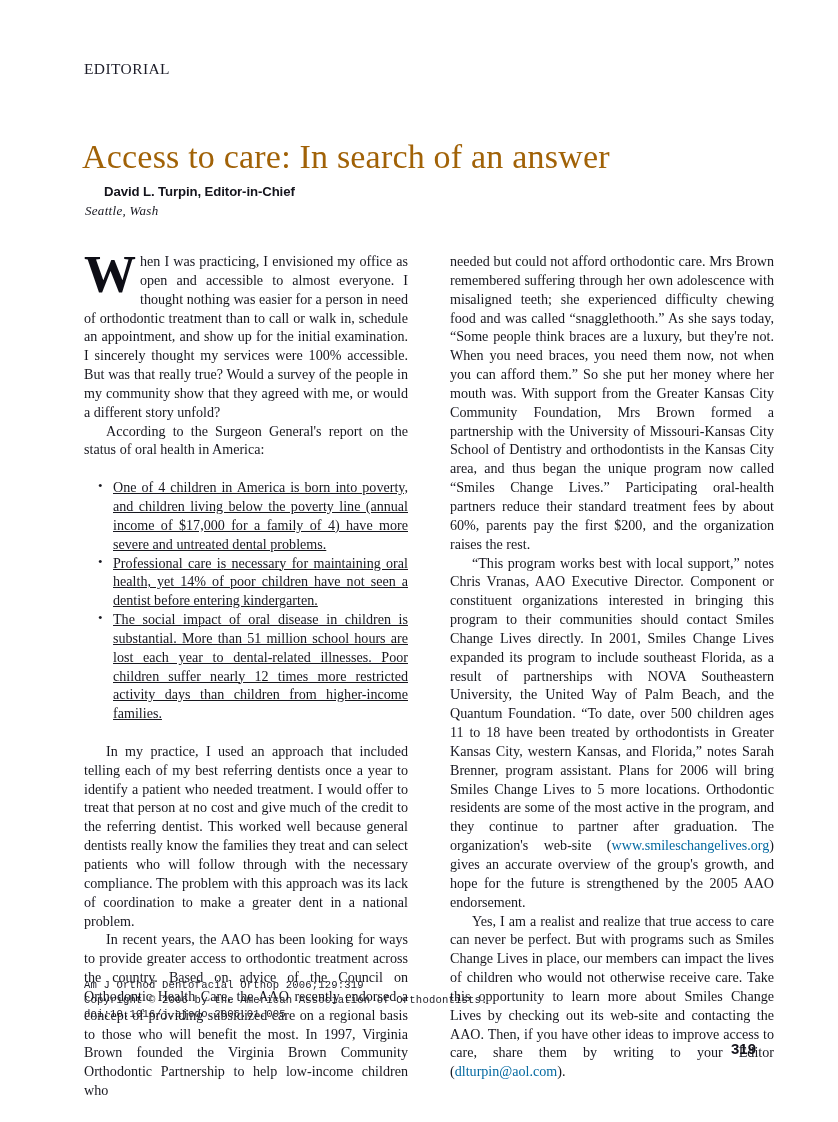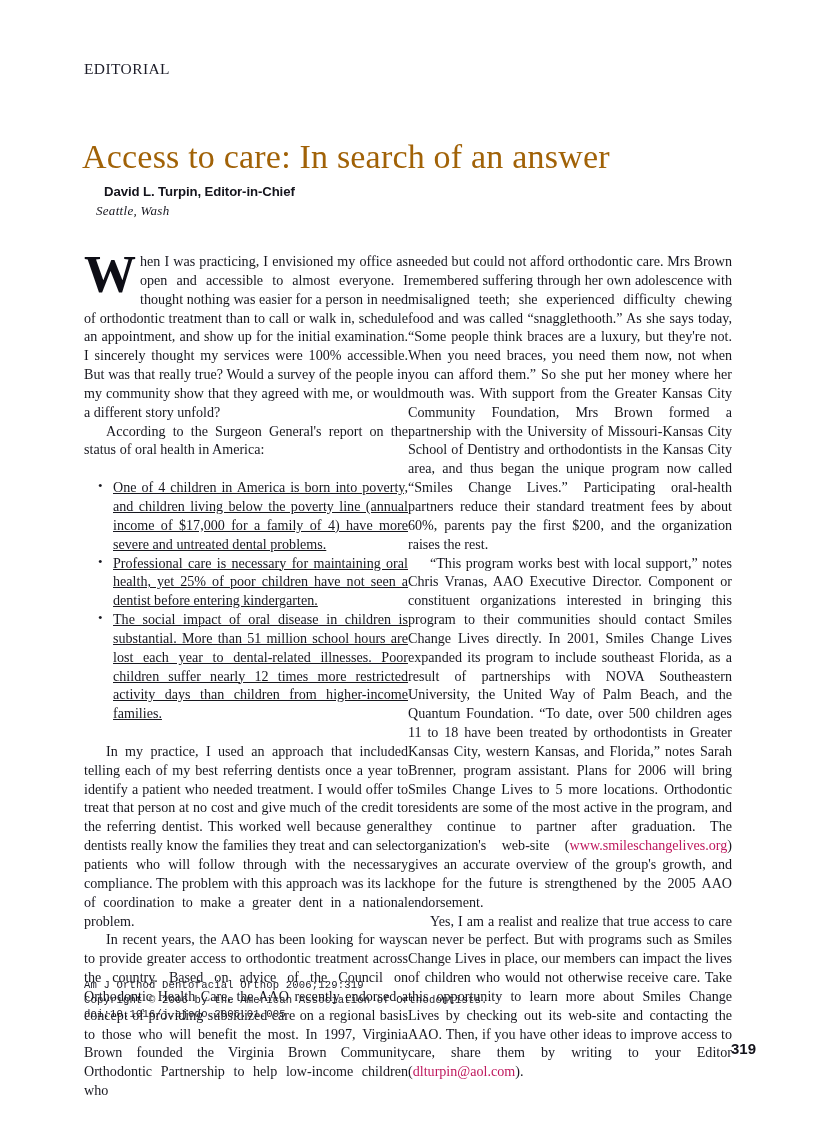--- a/index.html
+++ b/index.html
@@ -50,21 +50,21 @@
     font-family: "Liberation Sans", "DejaVu Sans", sans-serif;
     font-size: 13.2px;
     font-weight: bold;
     letter-spacing: -0.1px;
     color: #14141c;
     margin-left: 20px;
   }
 
   .affiliation {
     position: absolute;
-    left: 96px;
+    left: 85px;
     top: 203px;
     font-family: "Liberation Serif", "DejaVu Serif", serif;
     font-style: italic;
     font-size: 13px;
     letter-spacing: 0.3px;
     color: #15151e;
   }
 
   
   .col {
@@ -72,21 +72,21 @@
     top: 252px;
     width: 324px;
     font-size: 14.1px;
     line-height: 18.85px;
     text-align: justify;
     text-justify: inter-word;
     color: #17171f;
     hyphens: none;
   }
   .col-left  { left: 84px; }
-  .col-right { left: 408px; }
+  .col-right { left: 450px; }
 
   .col p {
     margin: 0;
     text-indent: 22px;
   }
   .col p.no-indent { text-indent: 0; }
 
   
   .dropcap-para {
     text-indent: 0 !important;
@@ -120,21 +120,21 @@
     position: absolute;
     left: -2px;
     top: -1px;
     font-size: 13px;
     color: #17171f;
   }
 
   .spacer-line { height: 18.85px; }
 
   a.inline-link {
-    color: #be185d;
+    color: #0369a1;
     text-decoration: none;
   }
 
   
   .footnote {
     position: absolute;
     left: 84px;
     top: 978px;
     width: 330px;
     font-family: "Liberation Serif", "DejaVu Serif", serif;
@@ -174,21 +174,21 @@
   <div class="col col-left">
 
     <p class="dropcap-para"><span class="dropcap">W</span><span>hen I was practicing, I envisioned my office as open and accessible to almost everyone. I thought nothing was easier for a person in need of orthodontic treatment than to call or walk in, schedule an appointment, and show up for the initial examination. I sincerely thought my services were 100% accessible. But was that really true? Would a survey of the people in my community show that they agreed with me, or would a different story unfold?</span></p>
 
     <p>According to the Surgeon General's report on the status of oral health in America:</p>
 
     <div class="spacer-line"></div>
 
     <ul class="bullets">
       <li>One of 4 children in America is born into poverty, and children living below the poverty line (annual income of $17,000 for a family of 4) have more severe and untreated dental problems.</li>
-      <li>Professional care is necessary for maintaining oral health, yet 25% of poor children have not seen a dentist before entering kindergarten.</li>
+      <li>Professional care is necessary for maintaining oral health, yet 14% of poor children have not seen a dentist before entering kindergarten.</li>
       <li>The social impact of oral disease in children is substantial. More than 51 million school hours are lost each year to dental-related illnesses. Poor children suffer nearly 12 times more restricted activity days than children from higher-income families.</li>
     </ul>
 
     <div class="spacer-line"></div>
 
     <p>In my practice, I used an approach that included telling each of my best referring dentists once a year to identify a patient who needed treatment. I would offer to treat that person at no cost and give much of the credit to the referring dentist. This worked well because general dentists really know the families they treat and can select patients who will follow through with the necessary compliance. The problem with this approach was its lack of coordination to make a greater dent in a national problem.</p>
 
     <p>In recent years, the AAO has been looking for ways to provide greater access to orthodontic treatment across the country. Based on advice of the Council on Orthodontic Health Care, the AAO recently endorsed a concept of providing subsidized care on a regional basis to those who will benefit the most. In 1997, Virginia Brown founded the Virginia Brown Community Orthodontic Partnership to help low-income children who</p>
   </div>
 

